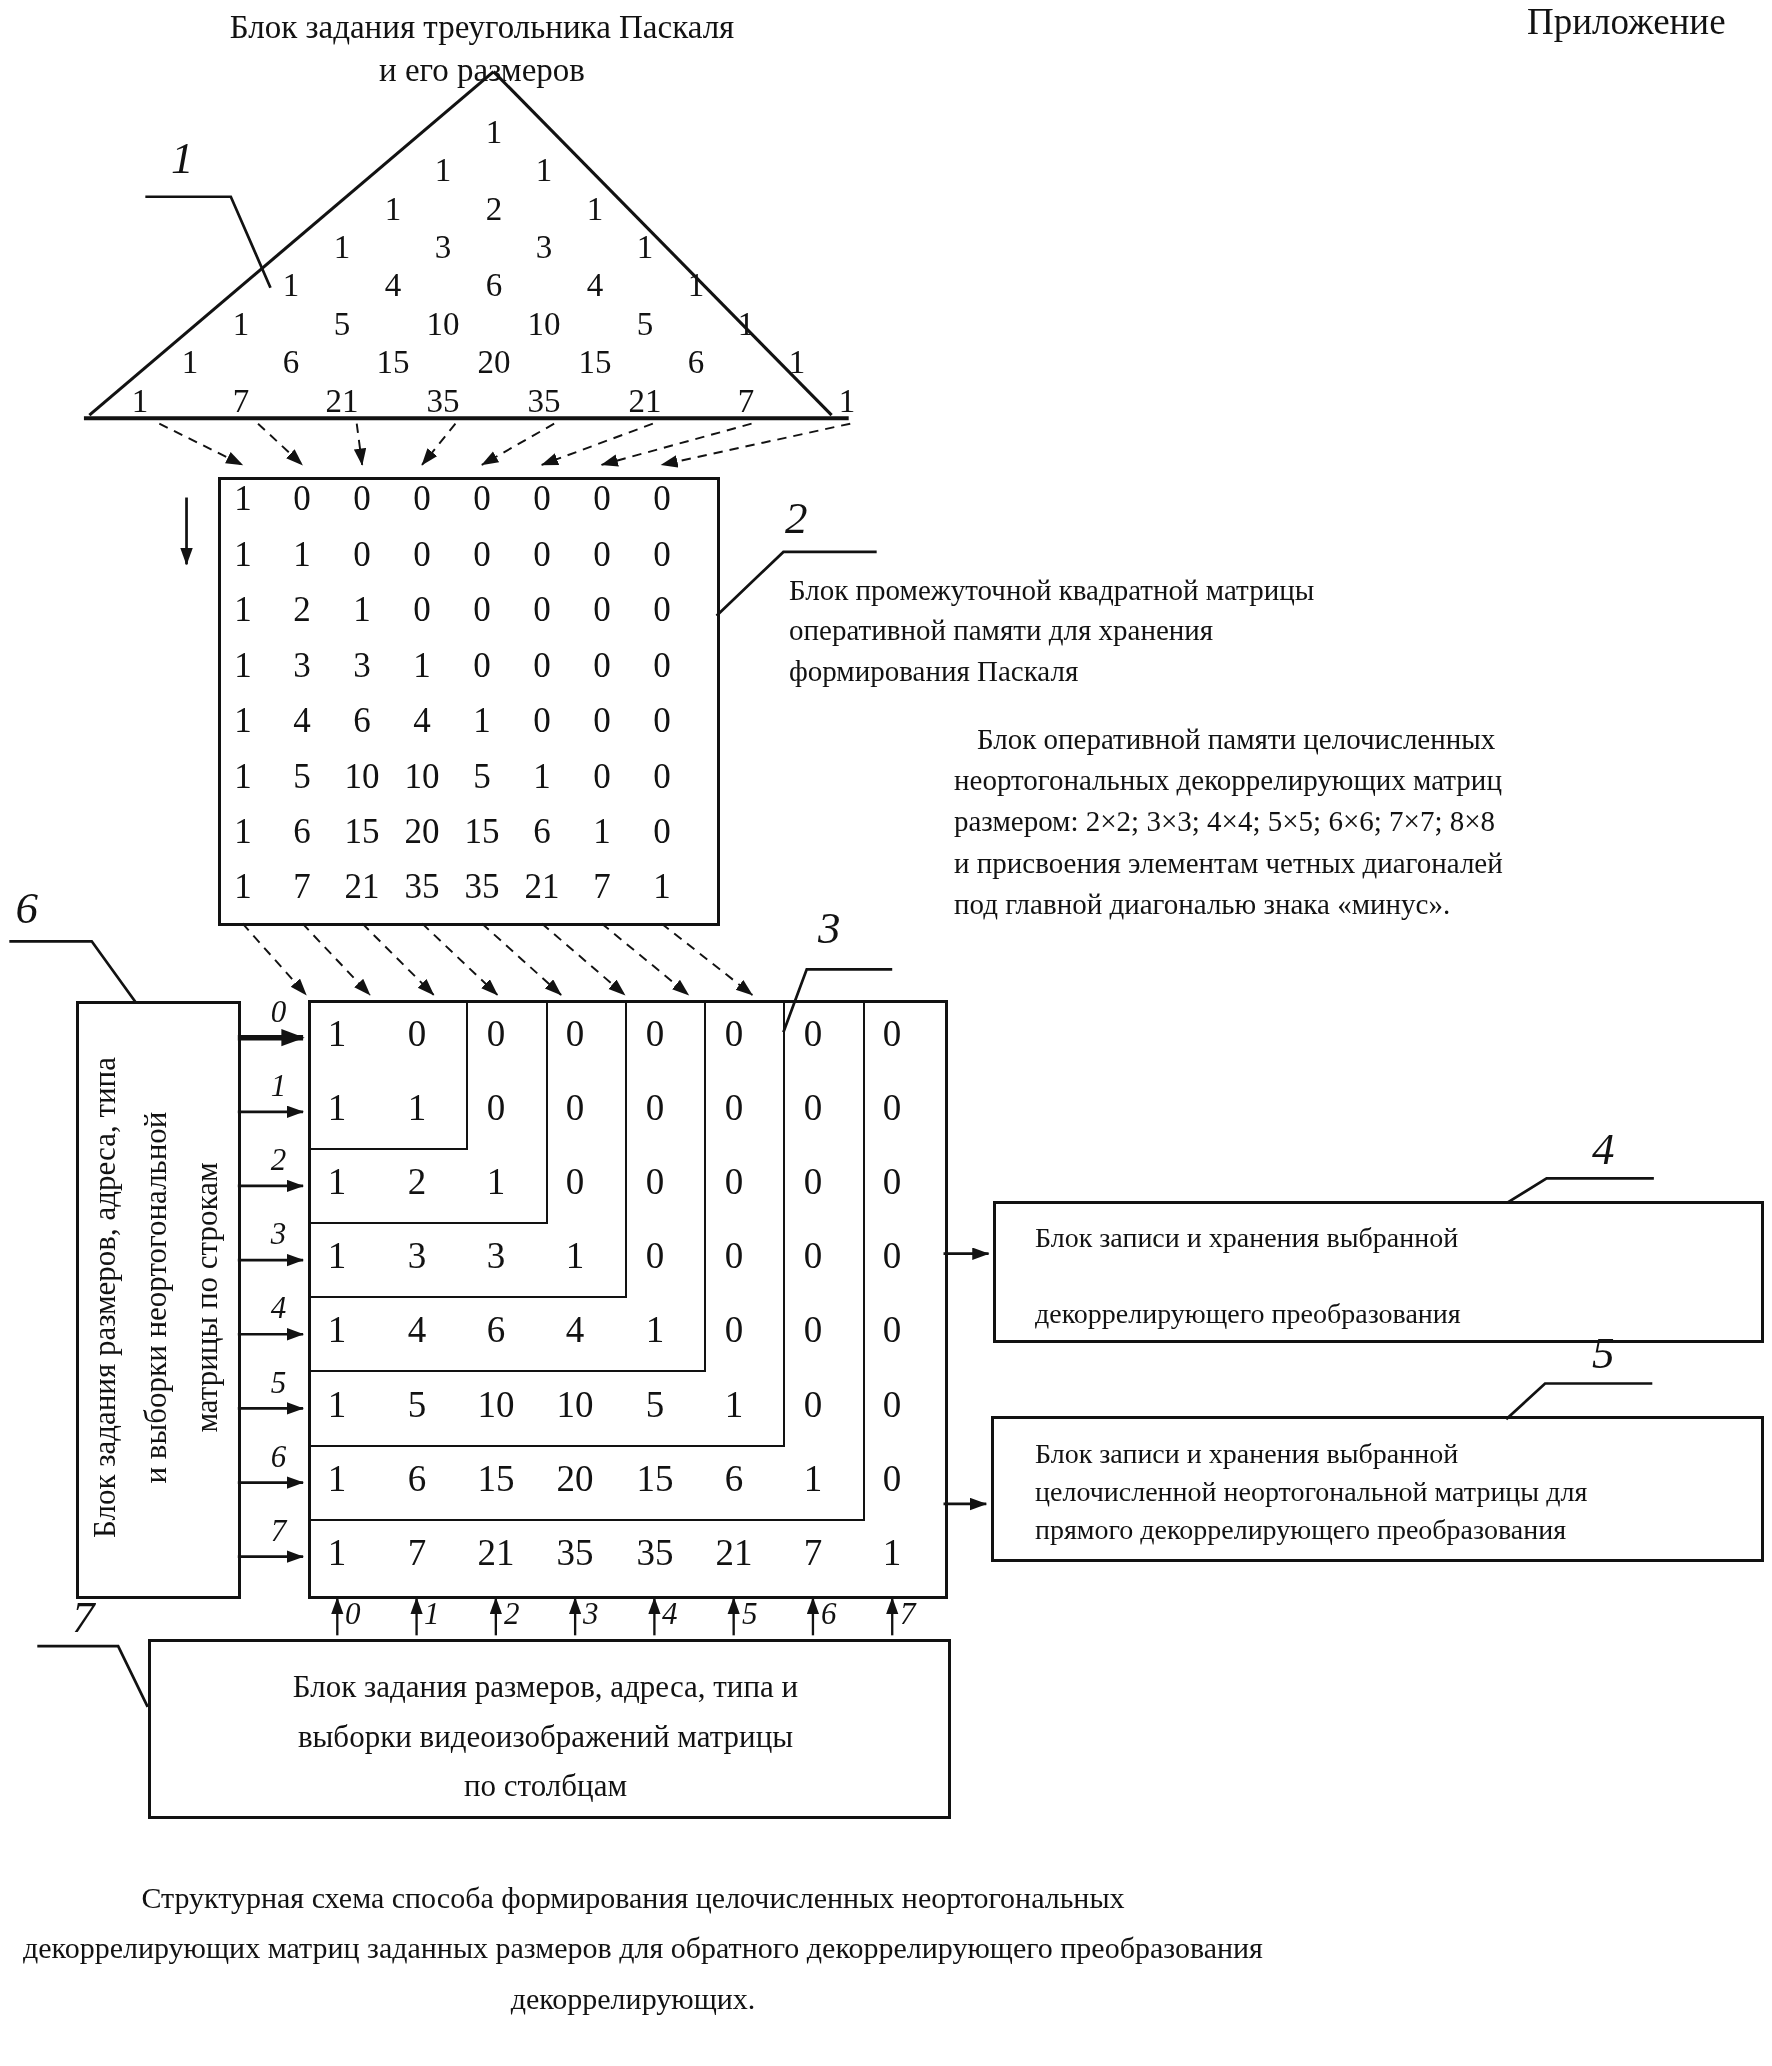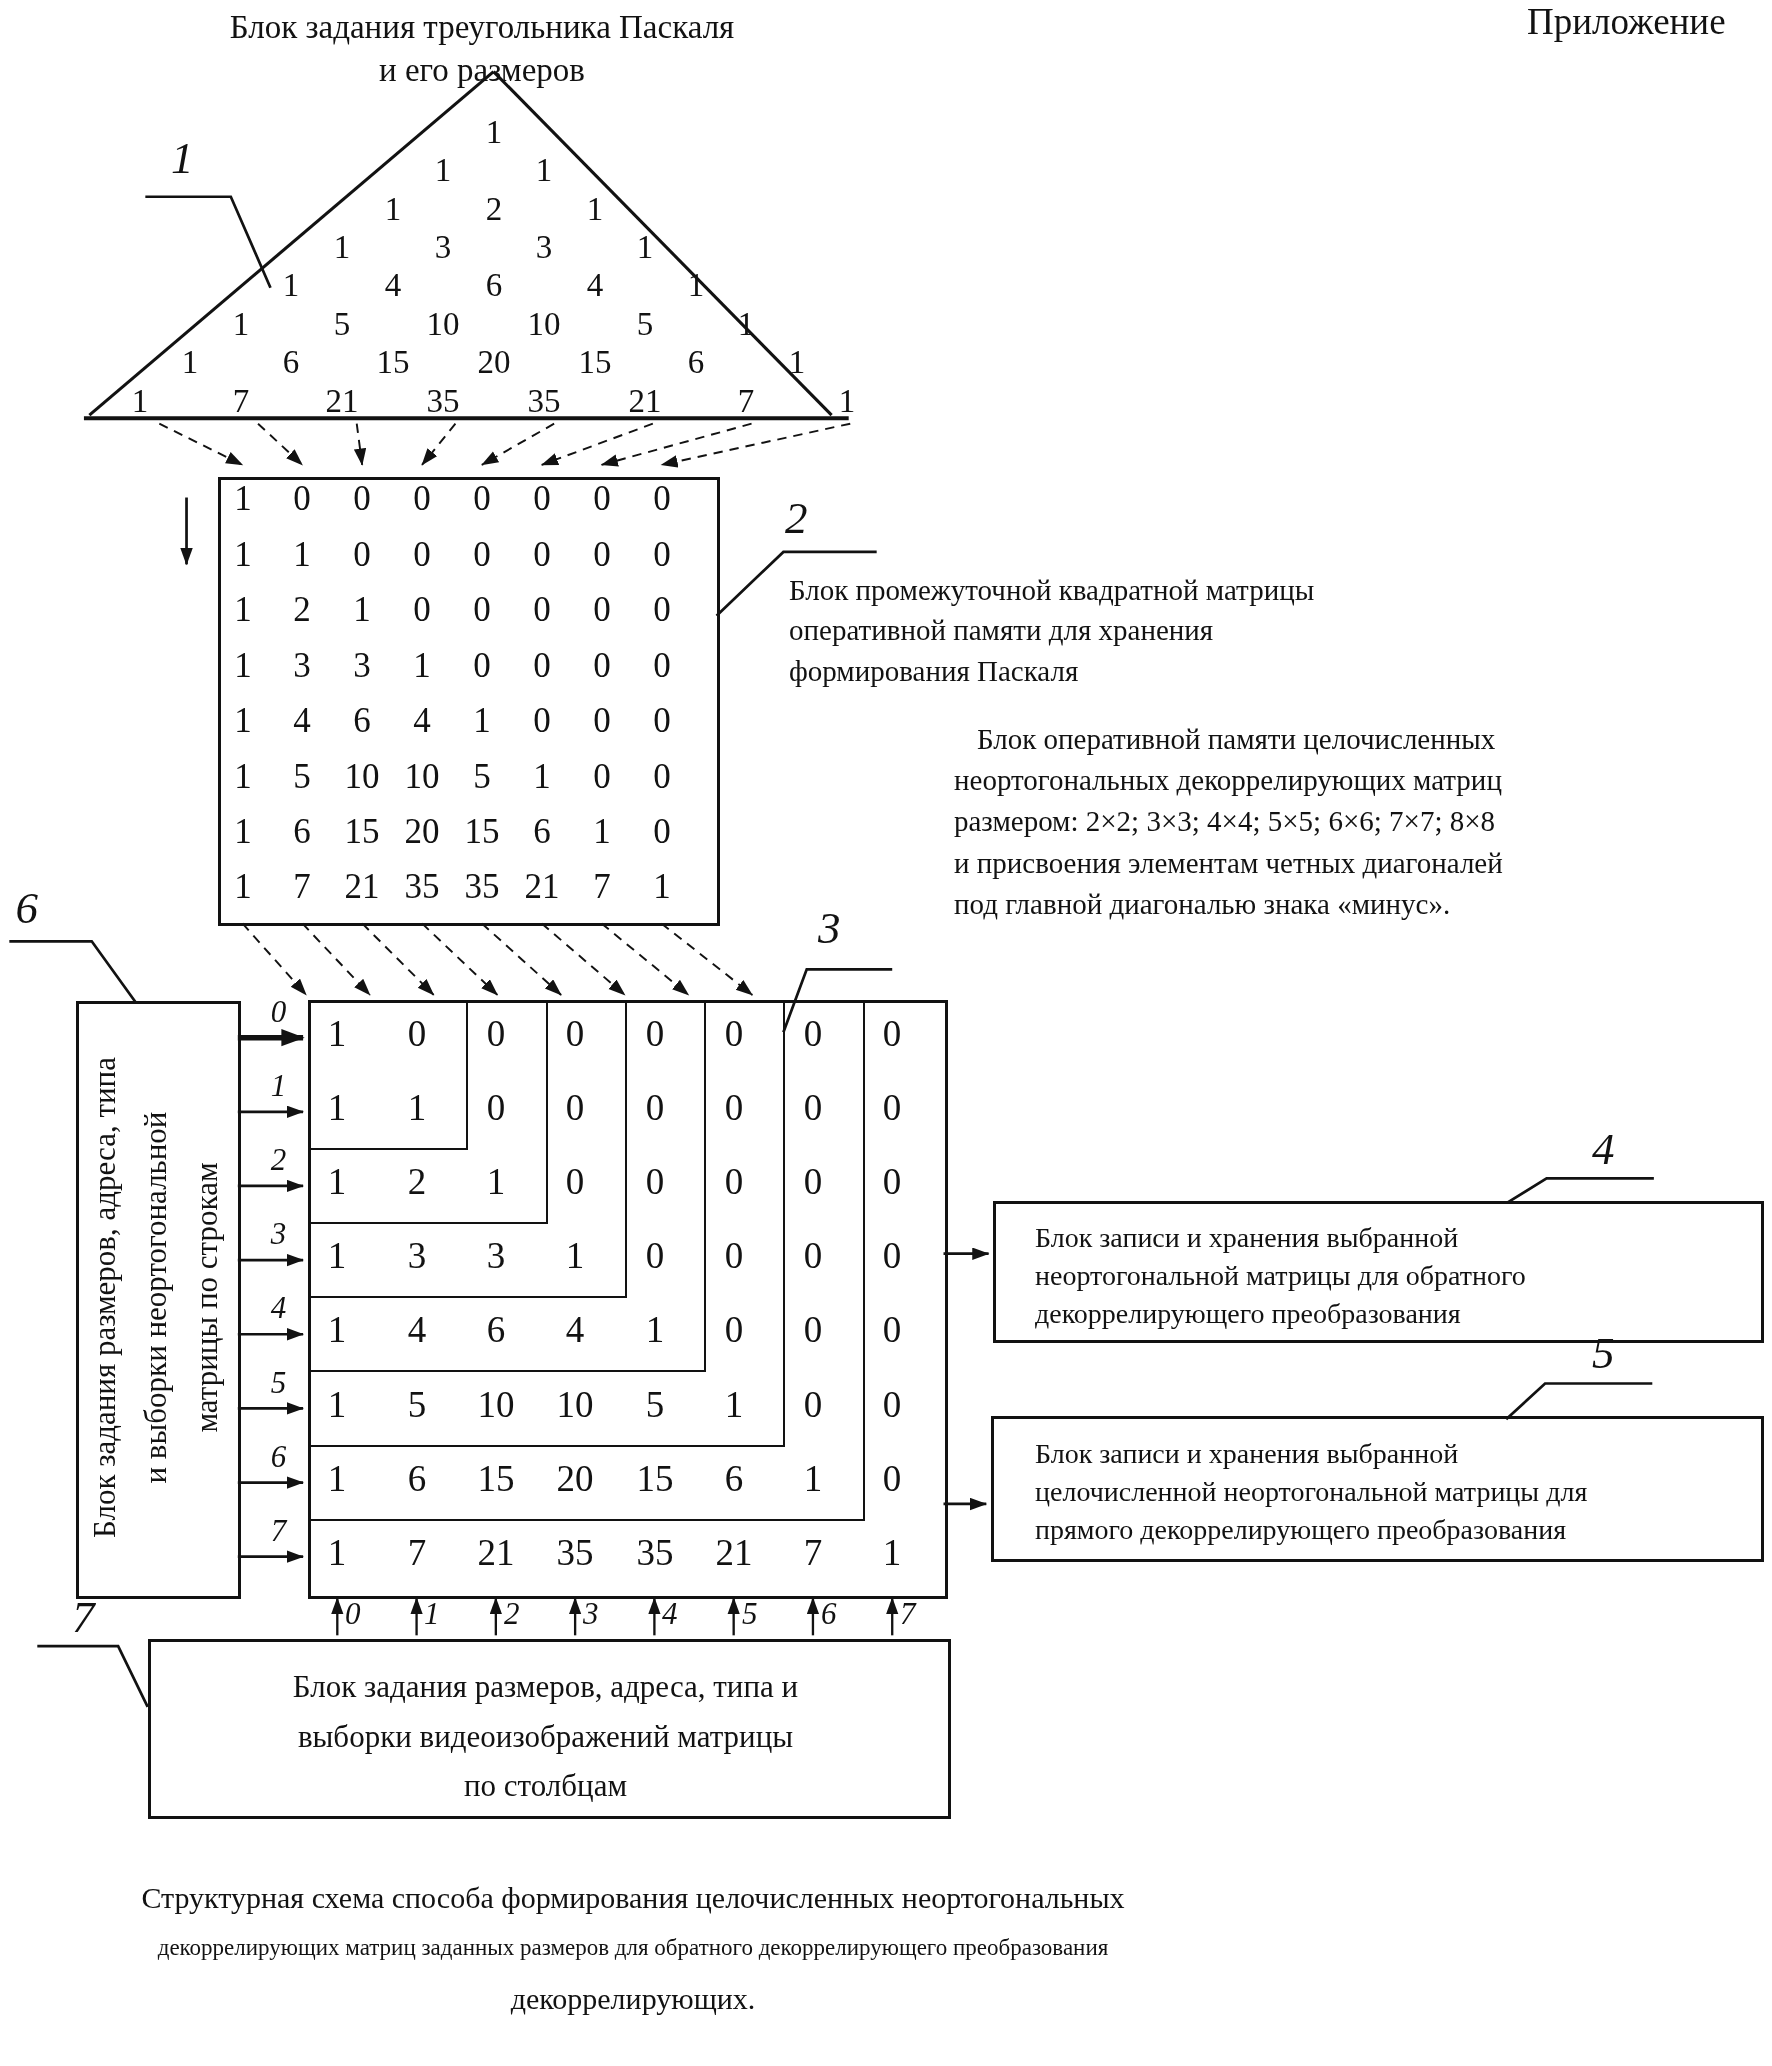--- a/index.html
+++ b/index.html
@@ -294,30 +294,29 @@
     <div class="idx" style="left: 900px; top: 1598px;">7</div>
     <div class="tline abs" style="left: 789px; top: 570px; width: 723px; text-align: left; font-size: 29px; line-height: 40px;">Блок промежуточной квадратной матрицы</div>
     <div class="tline abs" style="left: 789px; top: 610px; width: 723px; text-align: left; font-size: 29px; line-height: 40px;">оперативной памяти для хранения</div>
     <div class="tline abs" style="left: 789px; top: 651px; width: 723px; text-align: left; font-size: 29px; line-height: 40px;">формирования Паскаля</div>
     <div class="tline abs" style="left: 977px; top: 719px; width: 828px; text-align: left; font-size: 29px; line-height: 41px;">Блок оперативной памяти целочисленных</div>
     <div class="tline abs" style="left: 954px; top: 760px; width: 828px; text-align: left; font-size: 29px; line-height: 41px;">неортогональных декоррелирующих матриц</div>
     <div class="tline abs" style="left: 954px; top: 801px; width: 828px; text-align: left; font-size: 29px; line-height: 41px;">размером: 2×2; 3×3; 4×4; 5×5; 6×6; 7×7; 8×8</div>
     <div class="tline abs" style="left: 954px; top: 843px; width: 828px; text-align: left; font-size: 29px; line-height: 41px;">и присвоения элементам четных диагоналей</div>
     <div class="tline abs" style="left: 954px; top: 884px; width: 828px; text-align: left; font-size: 29px; line-height: 41px;">под главной диагональю знака «минус».</div>
     <div class="tline abs" style="left: 1035px; top: 1219px; width: 700px; text-align: left; font-size: 28px; line-height: 38px;">Блок записи и хранения выбранной</div>
-    <div class="tline abs" style="left: 1035px; top: 1257px; width: 700px; text-align: left; font-size: 28px; line-height: 38px;">неортогональной матрицы для обратного</div>
     <div class="tline abs" style="left: 1035px; top: 1295px; width: 700px; text-align: left; font-size: 28px; line-height: 38px;">декоррелирующего преобразования</div>
     <div class="tline abs" style="left: 1035px; top: 1435px; width: 700px; text-align: left; font-size: 28px; line-height: 38px;">Блок записи и хранения выбранной</div>
     <div class="tline abs" style="left: 1035px; top: 1473px; width: 700px; text-align: left; font-size: 28px; line-height: 38px;">целочисленной неортогональной матрицы для</div>
     <div class="tline abs" style="left: 1035px; top: 1511px; width: 700px; text-align: left; font-size: 28px; line-height: 38px;">прямого декоррелирующего преобразования</div>
     <div class="tline abs" style="left: 155px; top: 1662px; width: 781px; text-align: center; font-size: 31px; line-height: 50px;">Блок задания размеров, адреса, типа и</div>
     <div class="tline abs" style="left: 155px; top: 1712px; width: 781px; text-align: center; font-size: 31px; line-height: 50px;">выборки видеоизображений матрицы</div>
     <div class="tline abs" style="left: 155px; top: 1761px; width: 781px; text-align: center; font-size: 31px; line-height: 50px;">по столбцам</div>
     <div class="tline abs" style="left: 23px; top: 1872px; width: 1220px; text-align: center; font-size: 30px; line-height: 51px;">Структурная схема способа формирования целочисленных неортогональных</div>
-    <div class="tline abs" style="left: 23px; top: 1922px; width: 1220px; text-align: center; font-size: 23px; line-height: 51px;">декоррелирующих матриц заданных размеров для обратного декоррелирующего преобразования</div>
+    <div class="tline abs" style="left: 23px; top: 1922px; width: 1220px; text-align: right; font-size: 30px; line-height: 51px;">декоррелирующих матриц заданных размеров для обратного декоррелирующего преобразования</div>
     <div class="tline abs" style="left: 23px; top: 1973px; width: 1220px; text-align: center; font-size: 30px; line-height: 51px;">декоррелирующих.</div>
     <div class="vwrap" style="left: -141px; top: 1218px; width: 592px; height: 159px; transform: rotate(-90deg); text-align: center; font-size: 31px; line-height: 51px;">
       <div>Блок задания размеров, адреса, типа</div>
       <div>и выборки неортогональной</div>
       <div>матрицы по строкам</div>
     </div>
 
 </div>
 
 

